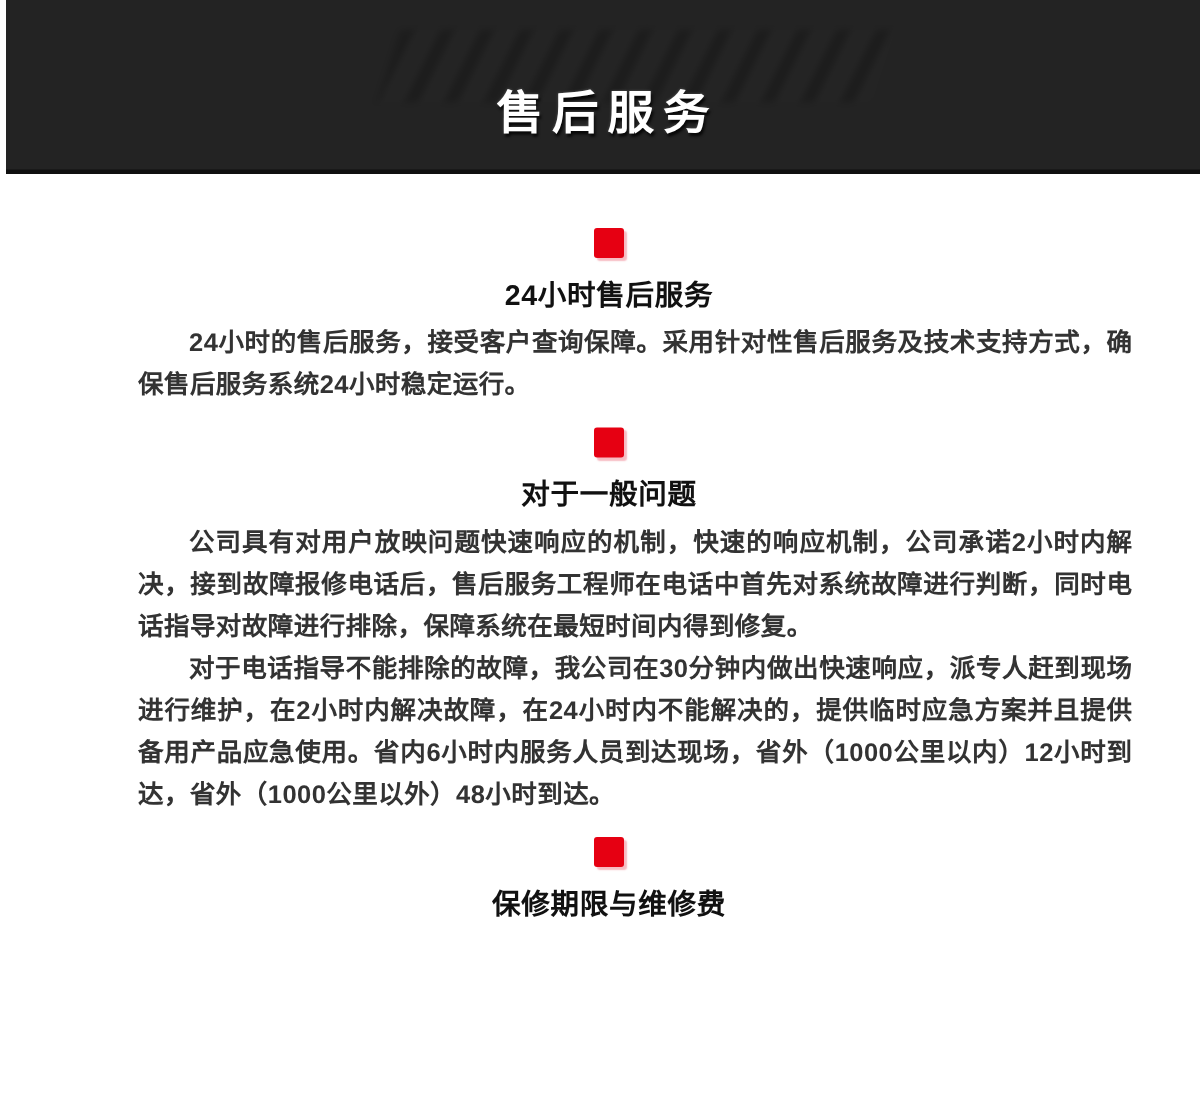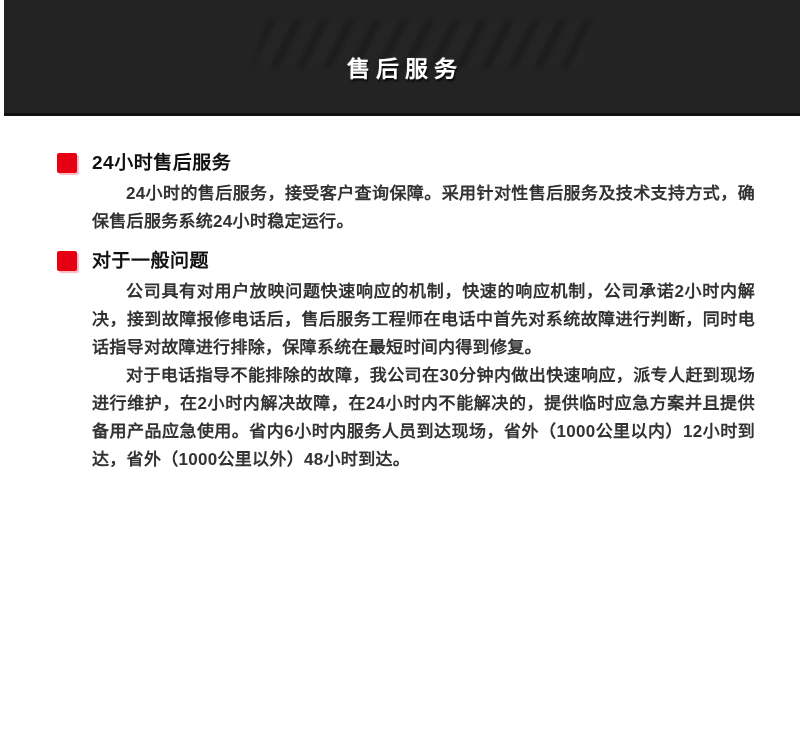--- a/index.html
+++ b/index.html
@@ -45,38 +45,39 @@
     opacity: 0.45;
     filter: blur(2px);
     pointer-events: none;
   }
   .banner-title {
     position: absolute;
     left: 0; right: 0;
     top: 50px;
     text-align: center;
     color: #ffffff;
-    font-size: 23px;
+    font-size: 31px;
     font-weight: 700;
     letter-spacing: 6px;
     text-indent: 6px; 
     text-shadow: 1px 2px 2px rgba(0,0,0,0.9), 0 0 2px rgba(255,255,255,0.25);
     white-space: nowrap;
   }
 
   
   .content {
     margin: 36px 45px 0 57px; 
   }
   .section { margin-bottom: 14px; }
   .section-head {
     display: flex;
     align-items: center;
     gap: 15px;
     margin: 11px 0 6px 0;
+    flex-direction: column;
   }
   .content .section:first-child .section-head { margin-top: 0; }
   .bullet {
     width: 20px;
     height: 20px;
     flex: none;
     background: var(--accent);
     border-radius: 2px;
     box-shadow: 2px 2px 1px rgba(230, 60, 80, 0.35);
   }
@@ -124,16 +125,20 @@
     <div class="section">
       <div class="section-head">
         <span class="bullet"></span>
         <h2>对于一般问题</h2>
       </div>
       <p>公司具有对用户放映问题快速响应的机制，快速的响应机制，公司承诺2小时内解决，接到故障报修电话后，售后服务工程师在电话中首先对系统故障进行判断，同时电话指导对故障进行排除，保障系统在最短时间内得到修复。</p>
       <p>对于电话指导不能排除的故障，我公司在30分钟内做出快速响应，派专人赶到现场进行维护，在2小时内解决故障，在24小时内不能解决的，提供临时应急方案并且提供备用产品应急使用。省内6小时内服务人员到达现场，省外（1000公里以内）12小时到达，省外（1000公里以外）48小时到达。</p>
     </div>
 
     <div class="section">
+      <div class="section-head">
+        <span class="bullet"></span>
+        <h2>保修期限与维修费</h2>
+      </div>
     </div>
 
   </div>
 </div>
 
 </body></html>

